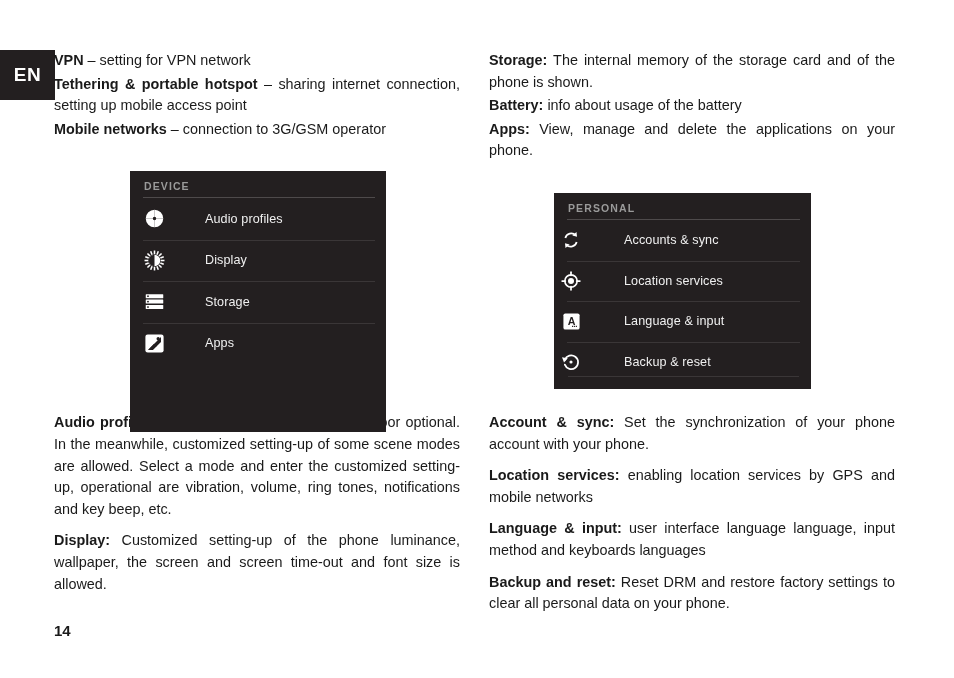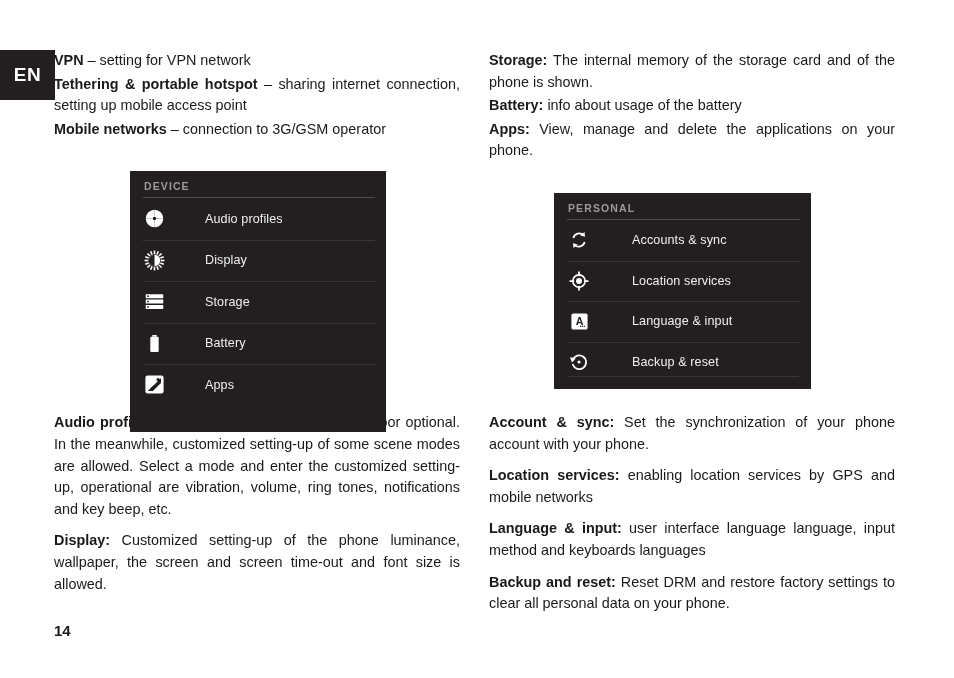--- a/index.html
+++ b/index.html
@@ -100,21 +100,21 @@
 
   .panel-row {
     display: flex;
     align-items: center;
     height: 41.5px;
     padding-left: 13px;
     box-sizing: border-box;
     position: relative;
     gap: 26px;
   }
-  #panel-personal .panel-row { height: 40.5px; padding-left: 14px; align-items: center; }
+  #panel-personal .panel-row { height: 40.5px; padding-left: 6px; align-items: center; }
   .panel-row + .panel-row::before,
   .panel-rule {
     content: "";
     position: absolute;
     left: 13px;
     right: 11px;
     top: 0;
     height: 1px;
     background: #3a3637;
   }
@@ -240,29 +240,20 @@
         <g fill="#231f20">
           <rect x="3.6" y="5.1" width="1.9" height="1.7"></rect>
           <rect x="3.6" y="11.3" width="1.9" height="1.7"></rect>
           <rect x="3.6" y="17.5" width="1.9" height="1.7"></rect>
         </g>
       </svg>
     </span>
     <span class="row-label">Storage</span>
   </div>
 
-  <div class="panel-row">
-    <span class="row-icon">
-      <svg width="21" height="21" viewBox="0 0 24 24">
-        <rect x="9.4" y="2.2" width="5.2" height="2.2" rx="0.5" fill="#ffffff"></rect>
-        <rect x="7.2" y="4.4" width="9.6" height="17.4" rx="1.1" fill="#ffffff"></rect>
-      </svg>
-    </span>
-    <span class="row-label">Battery</span>
-  </div>
 
   <div class="panel-row">
     <span class="row-icon">
       <svg width="21" height="21" viewBox="0 0 24 24">
         <rect x="1.6" y="1.6" width="20.8" height="20.8" rx="2.6" fill="#ffffff"></rect>
         <path d="M4.6 19.4 L11.6 12.4 L14.4 15.2 Z" fill="#231f20"></path>
         <path d="M4.6 19.4 L19.4 4.6 L19.4 10.4 L10.2 19.4 Z" fill="#231f20"></path>
         <circle cx="16.2" cy="6.6" r="1.9" fill="#231f20"></circle>
       </svg>
     </span>

